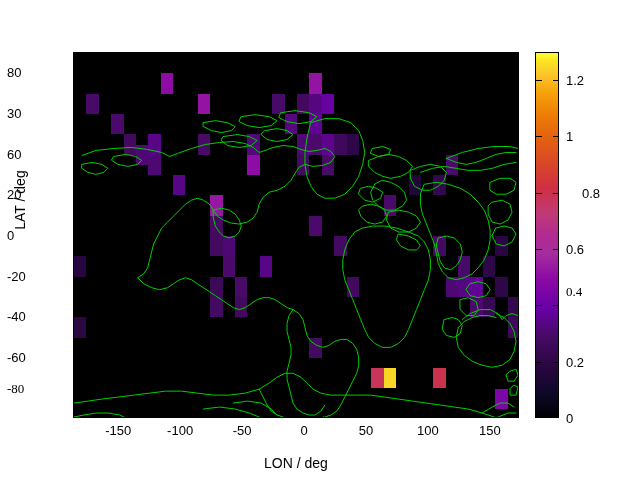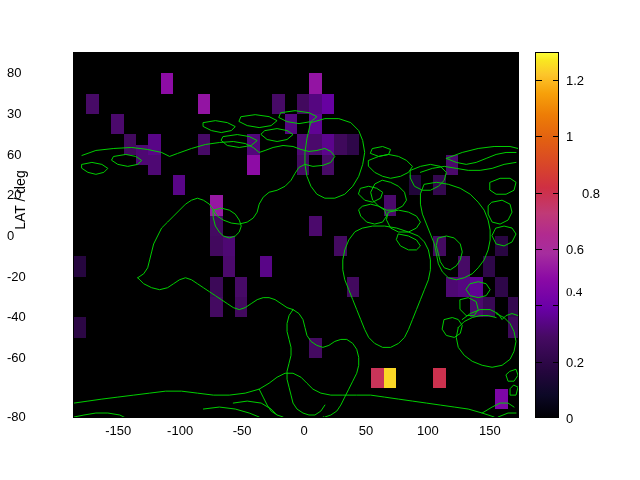--- a/index.html
+++ b/index.html
@@ -138,21 +138,21 @@
   <div id="ylabel">LAT / deg</div>
   <div id="ytick-wrap">
       <div class="ytick" style="top: 72.3333px;">80</div>
       <div class="ytick" style="top: 113px;">30</div>
       <div class="ytick" style="top: 153.667px;">60</div>
       <div class="ytick" style="top: 194.333px;">20</div>
       <div class="ytick" style="top: 235px;">0</div>
       <div class="ytick" style="top: 275.667px;">-20</div>
       <div class="ytick" style="top: 316.333px;">-40</div>
       <div class="ytick" style="top: 357px;">-60</div>
-      <div class="ytick" style="top: 416px;">-80</div>
+      <div class="ytick" style="top: 388px; font-family: Liberation Serif, serif;">-80</div>
     </div>
 
   <div id="plot-frame">
     <div id="data-layer">
         <div class="cell" style="left: 12.3889px; top: 40.6667px; width: 12.3889px; height: 20.3333px; background: rgb(71, 10, 102);"></div>
         <div class="cell" style="left: 37.1667px; top: 61px; width: 12.3889px; height: 20.3333px; background: rgb(75, 9, 108);"></div>
         <div class="cell" style="left: 49.5556px; top: 81.3333px; width: 12.3889px; height: 20.3333px; background: rgb(66, 9, 94);"></div>
         <div class="cell" style="left: 61.9444px; top: 91.5px; width: 12.3889px; height: 20.3333px; background: rgb(78, 8, 115);"></div>
         <div class="cell" style="left: 74.3333px; top: 81.3333px; width: 12.3889px; height: 20.3333px; background: rgb(89, 5, 135);"></div>
         <div class="cell" style="left: 74.3333px; top: 101.667px; width: 12.3889px; height: 20.3333px; background: rgb(78, 8, 115);"></div>
@@ -279,20 +279,21 @@
 
   <div id="xtick-wrap">
       <div class="xtick" style="left: 110.167px;">-150</div>
       <div class="xtick" style="left: 172.111px;">-100</div>
       <div class="xtick" style="left: 234.056px;">-50</div>
       <div class="xtick" style="left: 296px;">0</div>
       <div class="xtick" style="left: 357.944px;">50</div>
       <div class="xtick" style="left: 419.889px;">100</div>
       <div class="xtick" style="left: 481.833px;">150</div>
     </div>
+  <div id="xlabel">LON / deg</div>
 
   <div id="cbar"></div>
   <div id="cbar-ticks">
       <div class="cbtick-label" style="top: 80.1538px;">1.2</div>
       <div class="cbtick-mark left" style="top: 80px;"></div>
       <div class="cbtick-mark right" style="top: 80px;"></div>
       <div class="cbtick-label" style="top: 136.462px;">1</div>
       <div class="cbtick-mark left" style="top: 136px;"></div>
       <div class="cbtick-mark right" style="top: 136px;"></div>
       <div class="cbtick-label" style="top: 192.769px; margin-left: 16px;">0.8</div>

